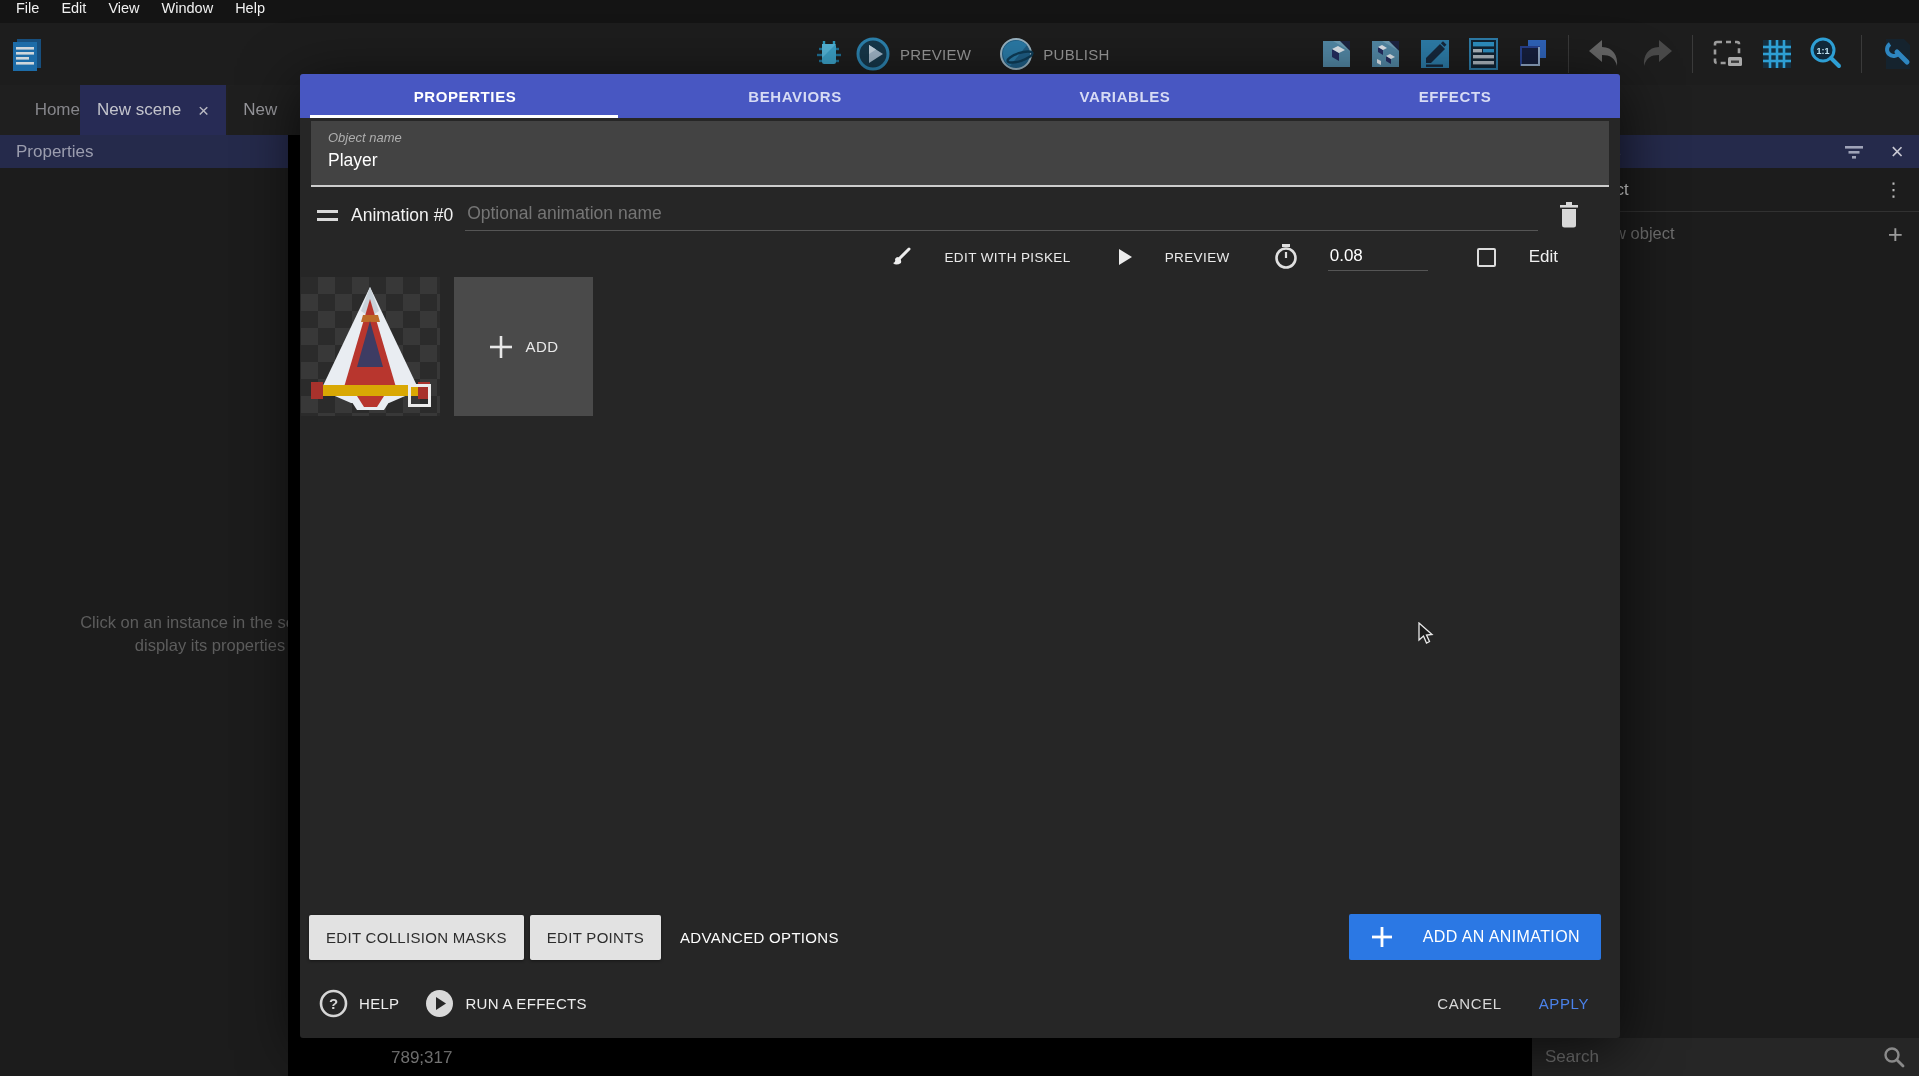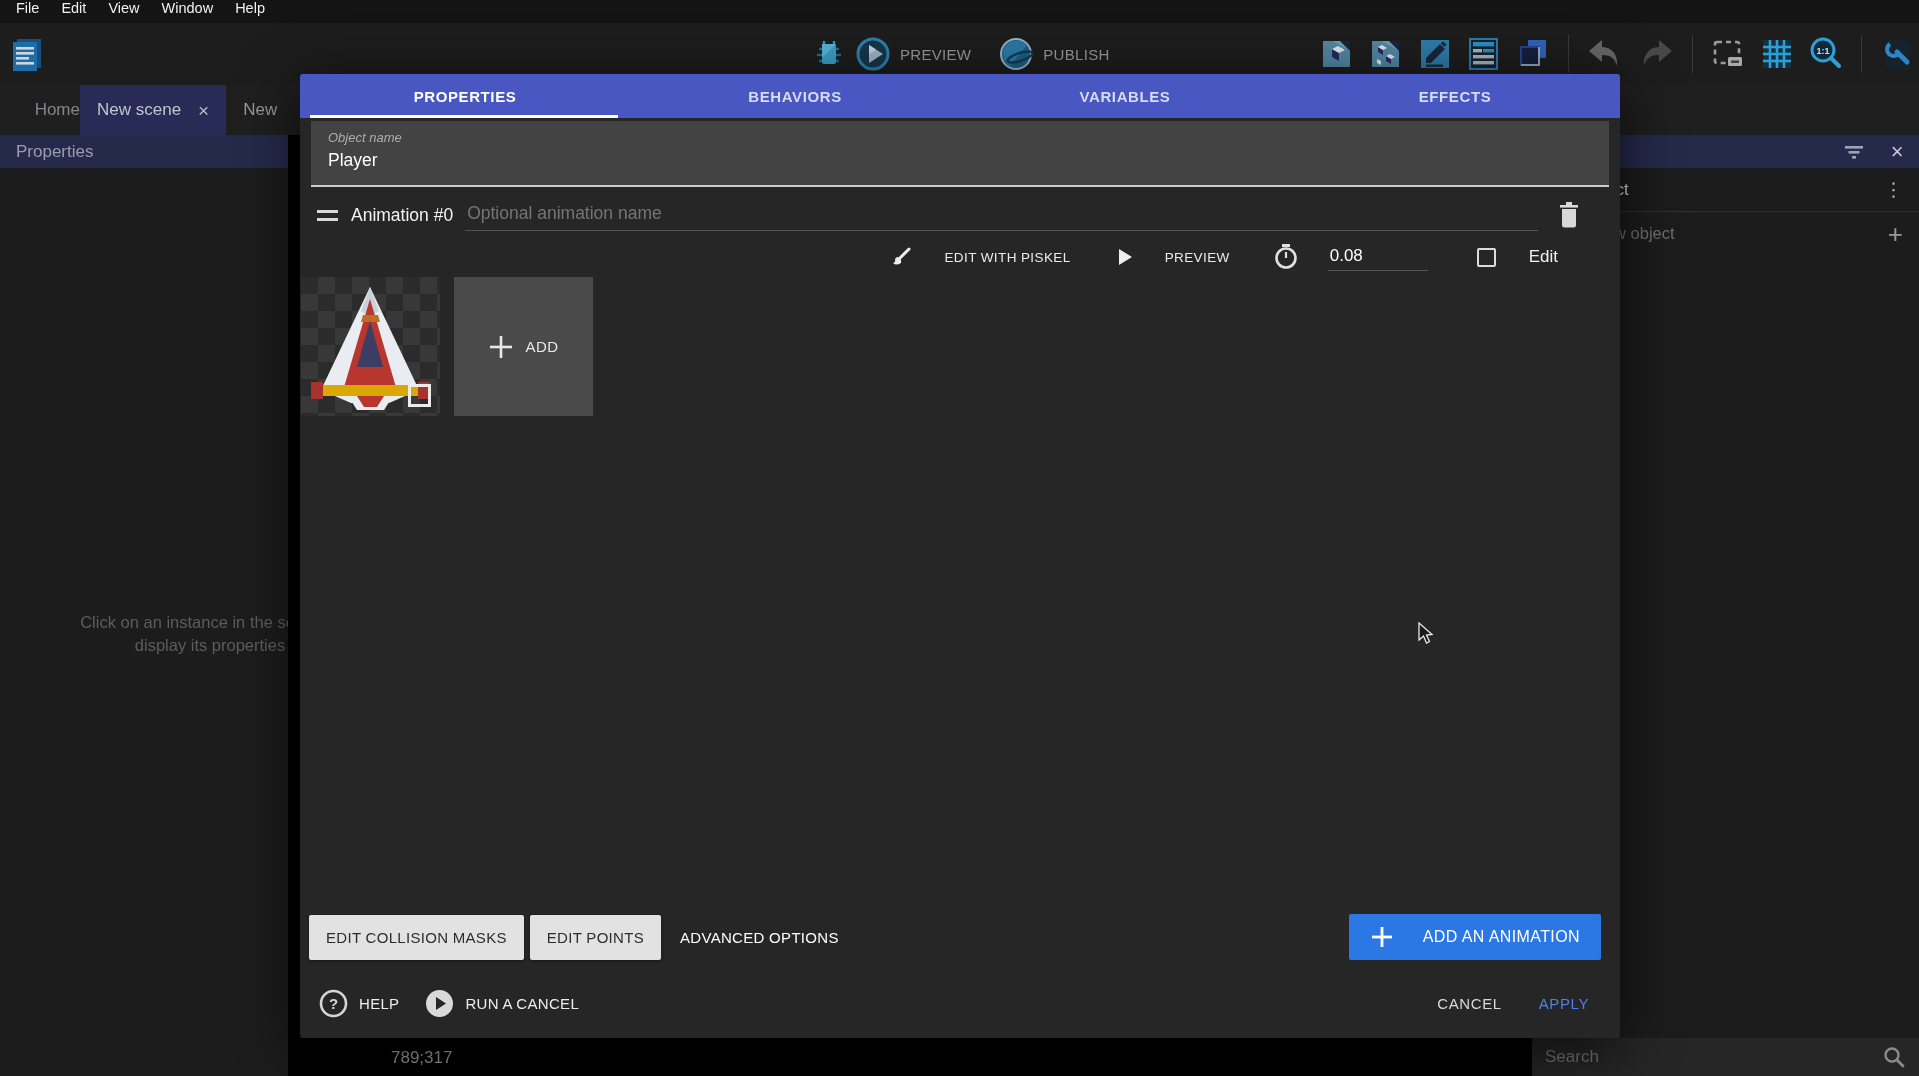--- a/index.html
+++ b/index.html
@@ -435,21 +435,21 @@
           <circle cx="14.5" cy="14.5" r="12.5" fill="none" stroke="#d6d6d6" stroke-width="2.6"></circle>
           <text x="14.5" y="20" font-size="15" font-weight="bold" fill="#d6d6d6" text-anchor="middle" font-family="Liberation Sans, sans-serif">?</text>
         </svg>
         <span class="footer-label">HELP</span>
       </span>
       <span class="footer-item">
         <svg width="29" height="29" viewBox="0 0 29 29">
           <circle cx="14.5" cy="14.5" r="13.5" fill="#d9d9d9"></circle>
           <polygon points="11,8 21,14.5 11,21" fill="#262626"></polygon>
         </svg>
-        <span class="footer-label">RUN A CANCEL</span>
+        <span class="footer-label">RUN A EFFECTS</span>
       </span>
       <span class="footer-spacer"></span>
       <span class="cancel-btn">CANCEL</span>
       <span class="apply-btn">APPLY</span>
     </div>
   </div>
 
   <span class="cursor">
     <svg width="16" height="24" viewBox="0 0 16 24">
       <path d="M1 1 L1 18 L5.5 14 L8.5 21 L11.5 19.5 L8.5 13 L14 12.5 Z" fill="#1a1a1a" stroke="#e8e8e8" stroke-width="1.3"></path>

